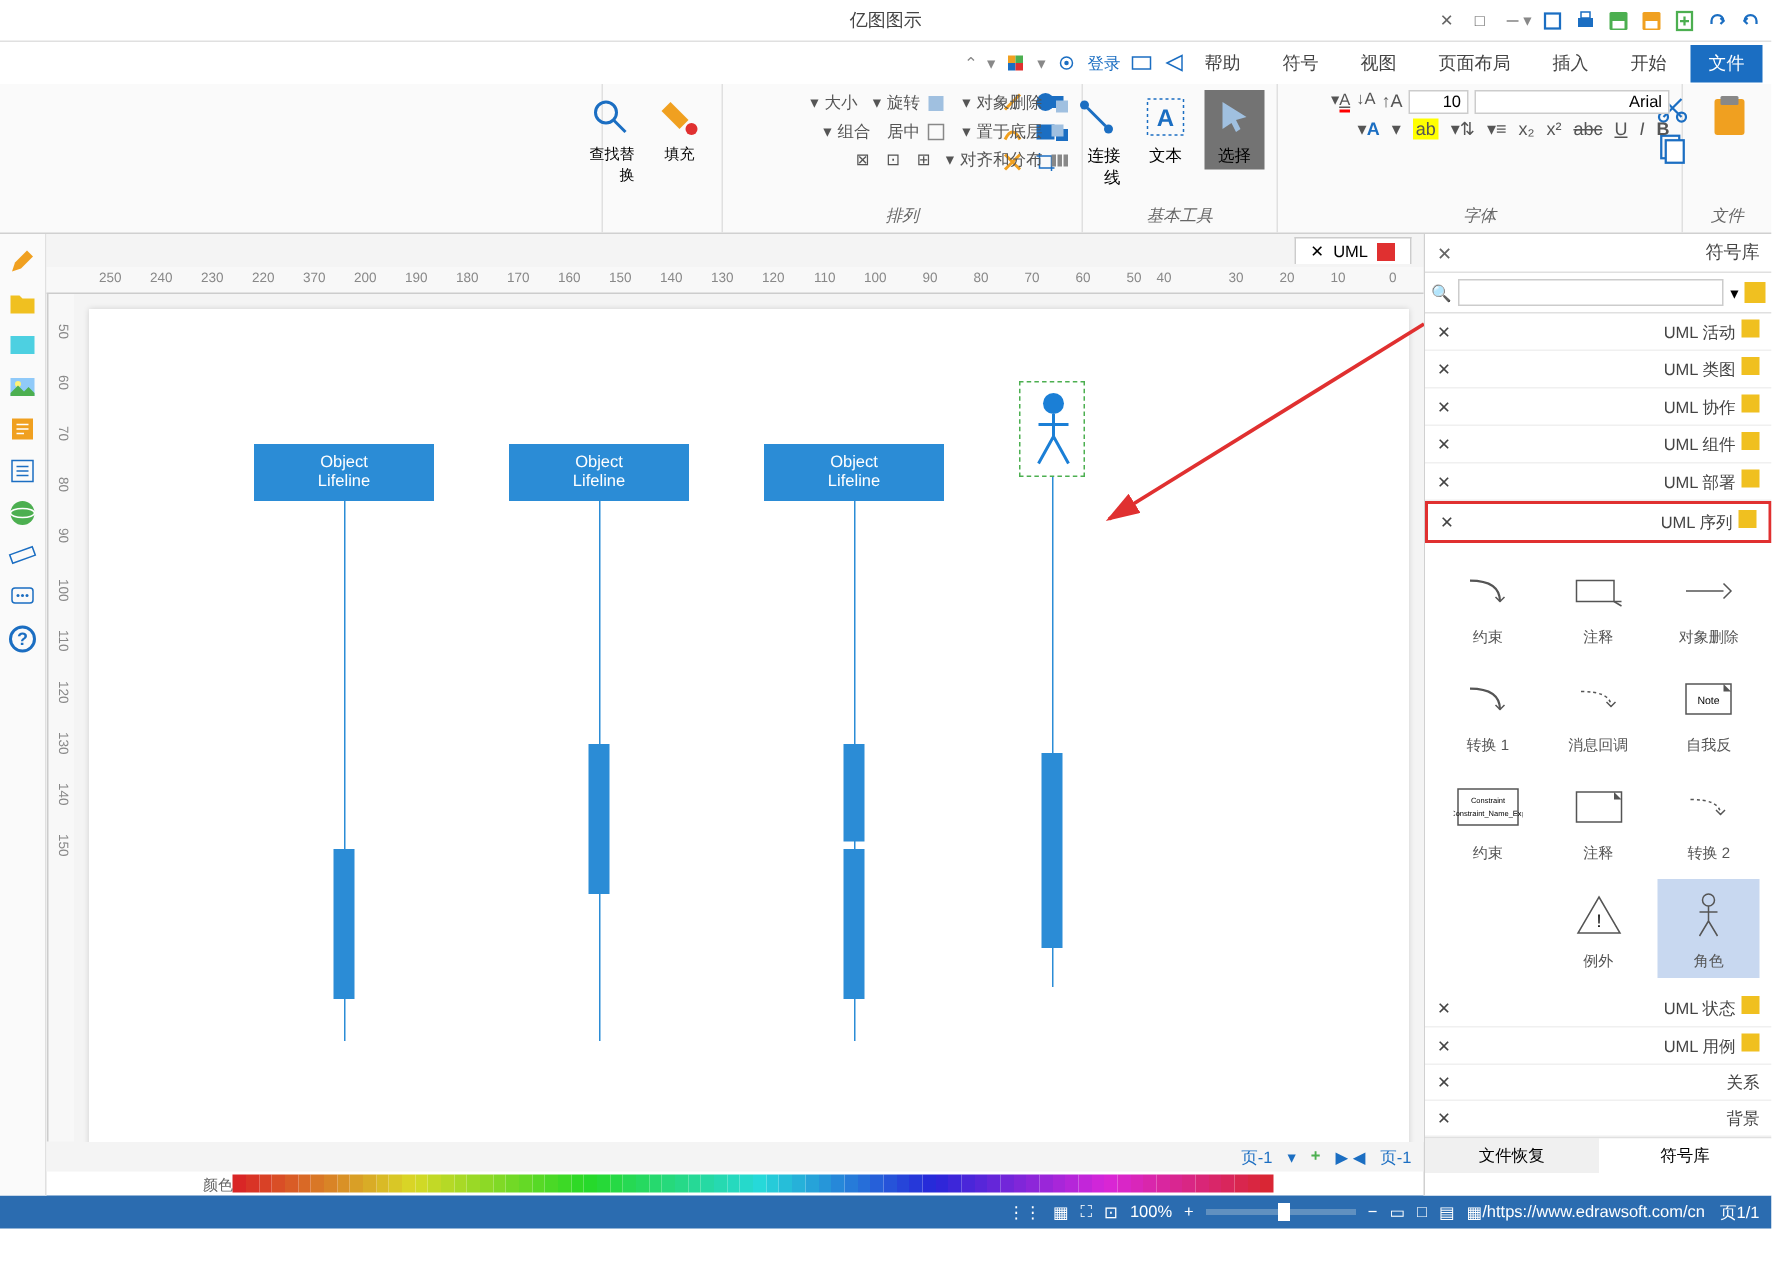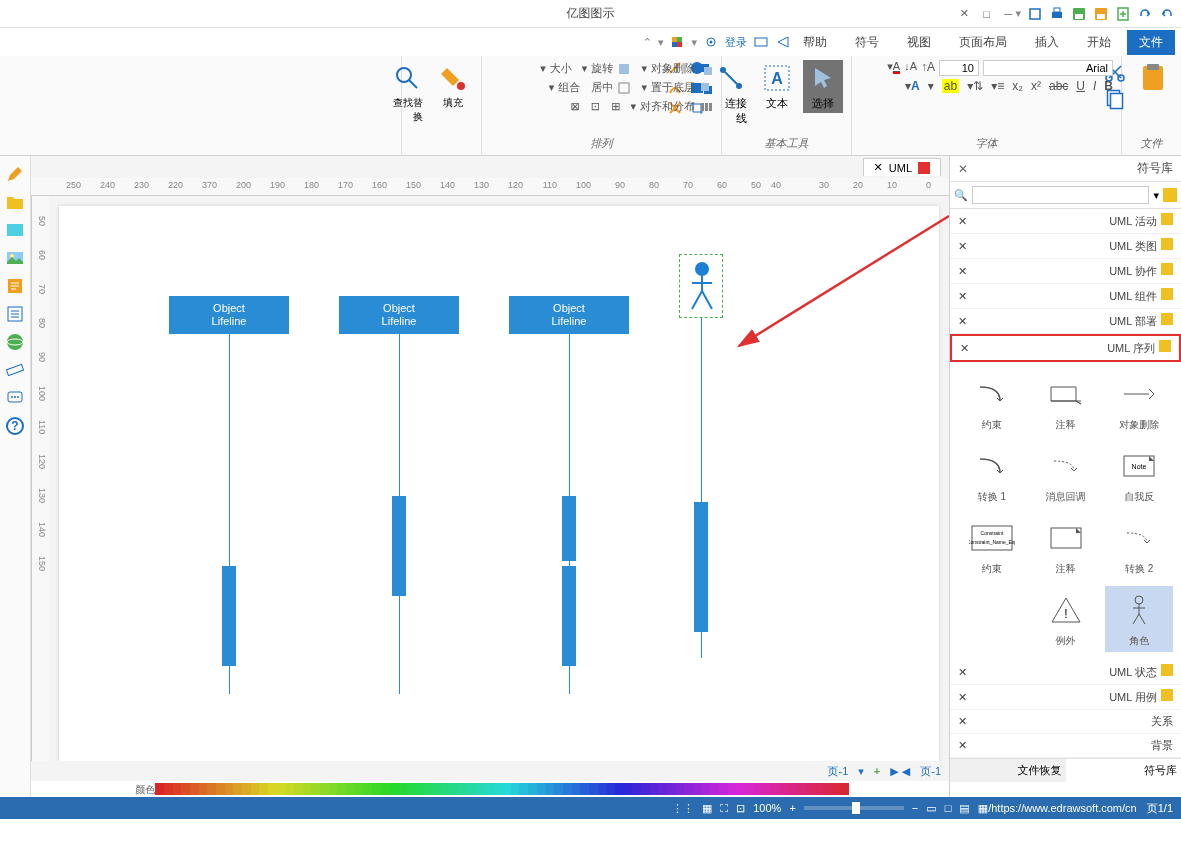--- a/index.html
+++ b/index.html
@@ -70,21 +70,21 @@
 .color-bar { height: 16px; display: flex; padding: 2px 100px; gap: 0; text-align: right; }
 .color-sw { flex: 1; height: 12px; }
 
 .statusbar { height: 22px; background: #2b6cb0; color: #fff; display: flex; align-items: center; padding: 0 8px; font-size: 11px; }
 .status-left { display: flex; gap: 10px; align-items: center; }
 .status-right { margin-left: auto; display: flex; gap: 8px; align-items: center; }
 .zoom-slider { width: 100px; height: 4px; background: #6090c0; position: relative; }
 .zoom-slider::after { content: ''; position: absolute; width: 8px; height: 12px; background: #fff; top: -4px; left: 48%; }
 
 .panel-footer { border-top: 1px solid #e0e0e0; display: flex; }
-.pf-tab { flex: 1; text-align: right; padding: 4px; font-size: 11px; background: #f0f0f0; }
+.pf-tab { flex: 1; text-align: center; padding: 4px; font-size: 11px; background: #f0f0f0; }
 .pf-tab.active { background: #fff; }
 </style>
 </head>
 <body>
 
 <div class="titlebar">
   <div class="qat">
     <span class="qat-icon">
         <svg viewBox="0 0 16 16">
           <path d="M4 8a4 4 0 018 0v2" fill="none" stroke="#1b6ec2" stroke-width="1.5"></path>

